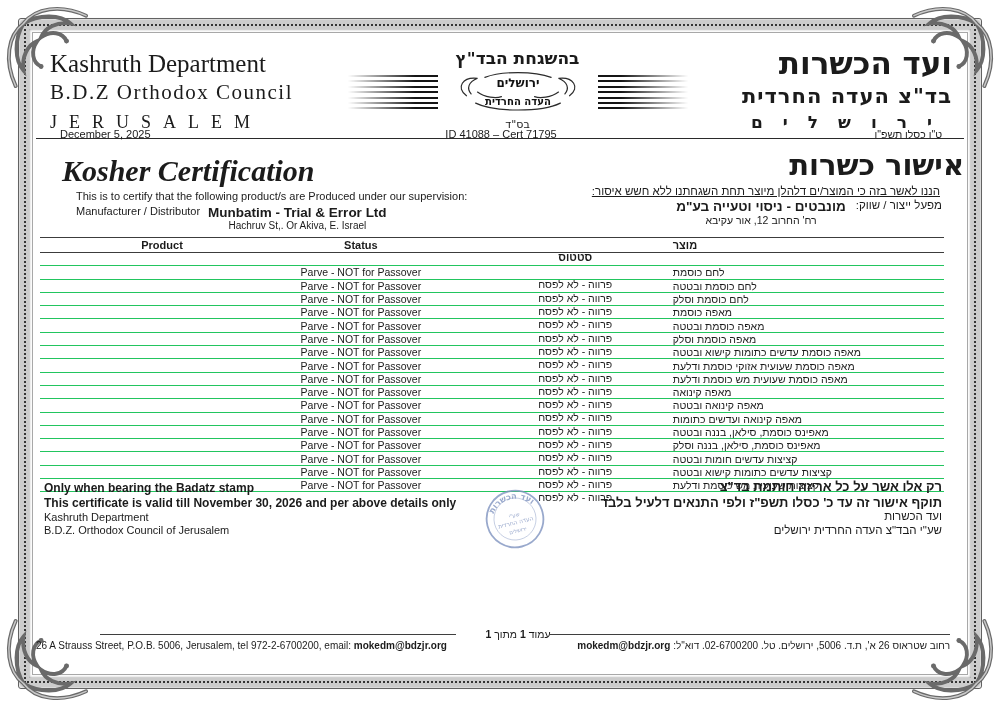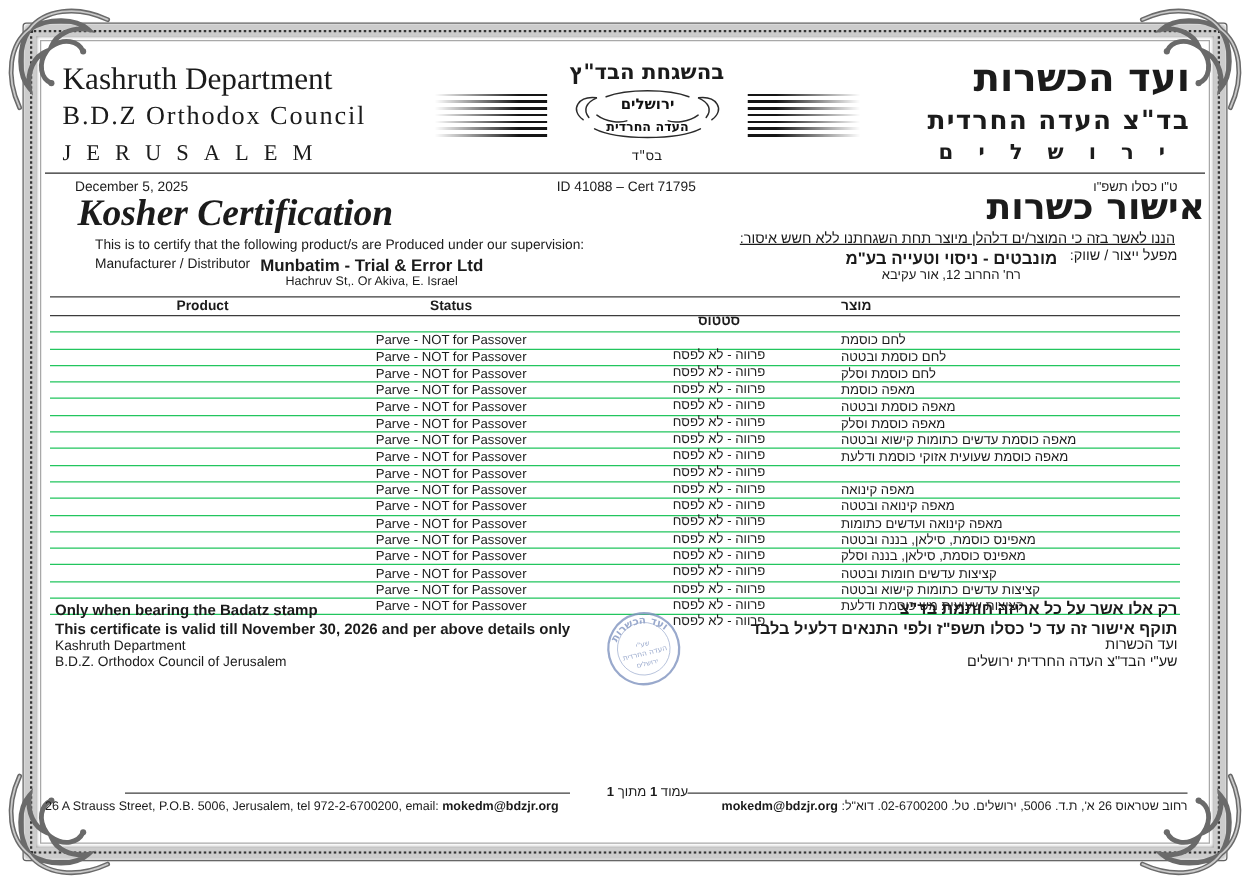--- a/index.html
+++ b/index.html
@@ -34,21 +34,21 @@
   .hdr-center{display:flex;flex-direction:column;align-items:center;margin-top:4px;}
   .supervision{font-family:"DejaVu Serif","DejaVu Sans",serif;font-weight:bold;font-size:17px;}
   .emblem-row{display:flex;align-items:center;gap:5px;margin-top:2px;}
   .speed{width:92px;height:36px;background:repeating-linear-gradient(to bottom,#151515 0 2px,transparent 2px 5.4px);}
   .speed.left{-webkit-mask-image:linear-gradient(to left,#000 25%,transparent 98%);mask-image:linear-gradient(to left,#000 25%,transparent 98%);}
   .speed.right{-webkit-mask-image:linear-gradient(to right,#000 25%,transparent 98%);mask-image:linear-gradient(to right,#000 25%,transparent 98%);}
   .emblem{width:150px;height:46px;}
   .bsd{font-size:11px;margin-top:2px;font-family:"DejaVu Serif","DejaVu Sans",serif;}
   .rule-top{position:absolute;left:0;right:0;top:98px;border-top:1.5px solid #2a2a2a;}
   
-  .meta{position:absolute;left:0;right:0;top:104px;display:flex;font-size:11px;gap:31px;}
+  .meta{position:absolute;left:0;right:0;top:88px;display:flex;font-size:11px;gap:31px;}
   .meta .m-left{flex:1;padding-left:24px;}
   .meta .m-center{flex:0 0 auto;}
   .meta .m-right{flex:1;text-align:right;padding-right:22px;font-size:10.5px;}
   
   .col-en{position:absolute;left:26px;top:114px;width:47%;}
   .title-en{font-family:"Liberation Serif","DejaVu Serif",serif;font-weight:bold;font-style:italic;font-size:30px;line-height:1.1;}
   .sub-en{font-size:11px;margin:3px 0 0 14px;}
   .mfg-en{display:flex;gap:8px;margin:3px 0 0 14px;font-size:11px;}
   .mfg-en .mfg-name{font-weight:bold;font-size:13.5px;}
   .mfg-block{text-align:center;}
@@ -262,20 +262,21 @@
         <div class="trow">
         <span class="c1"></span>
         <span class="c2">Parve - NOT for Passover</span>
         <span class="c3" dir="rtl">פרווה - לא לפסח</span>
         <span class="c4" dir="rtl">מאפה כוסמת שעועית אזוקי כוסמת ודלעת</span>
       </div>
         <div class="trow">
         <span class="c1"></span>
         <span class="c2">Parve - NOT for Passover</span>
         <span class="c3" dir="rtl">פרווה - לא לפסח</span>
+        <span class="c4" dir="rtl">מאפה כוסמת שעועית מש כוסמת ודלעת</span>
       </div>
         <div class="trow">
         <span class="c1"></span>
         <span class="c2">Parve - NOT for Passover</span>
         <span class="c3" dir="rtl">פרווה - לא לפסח</span>
         <span class="c4" dir="rtl">מאפה קינואה</span>
       </div>
         <div class="trow">
         <span class="c1"></span>
         <span class="c2">Parve - NOT for Passover</span>

